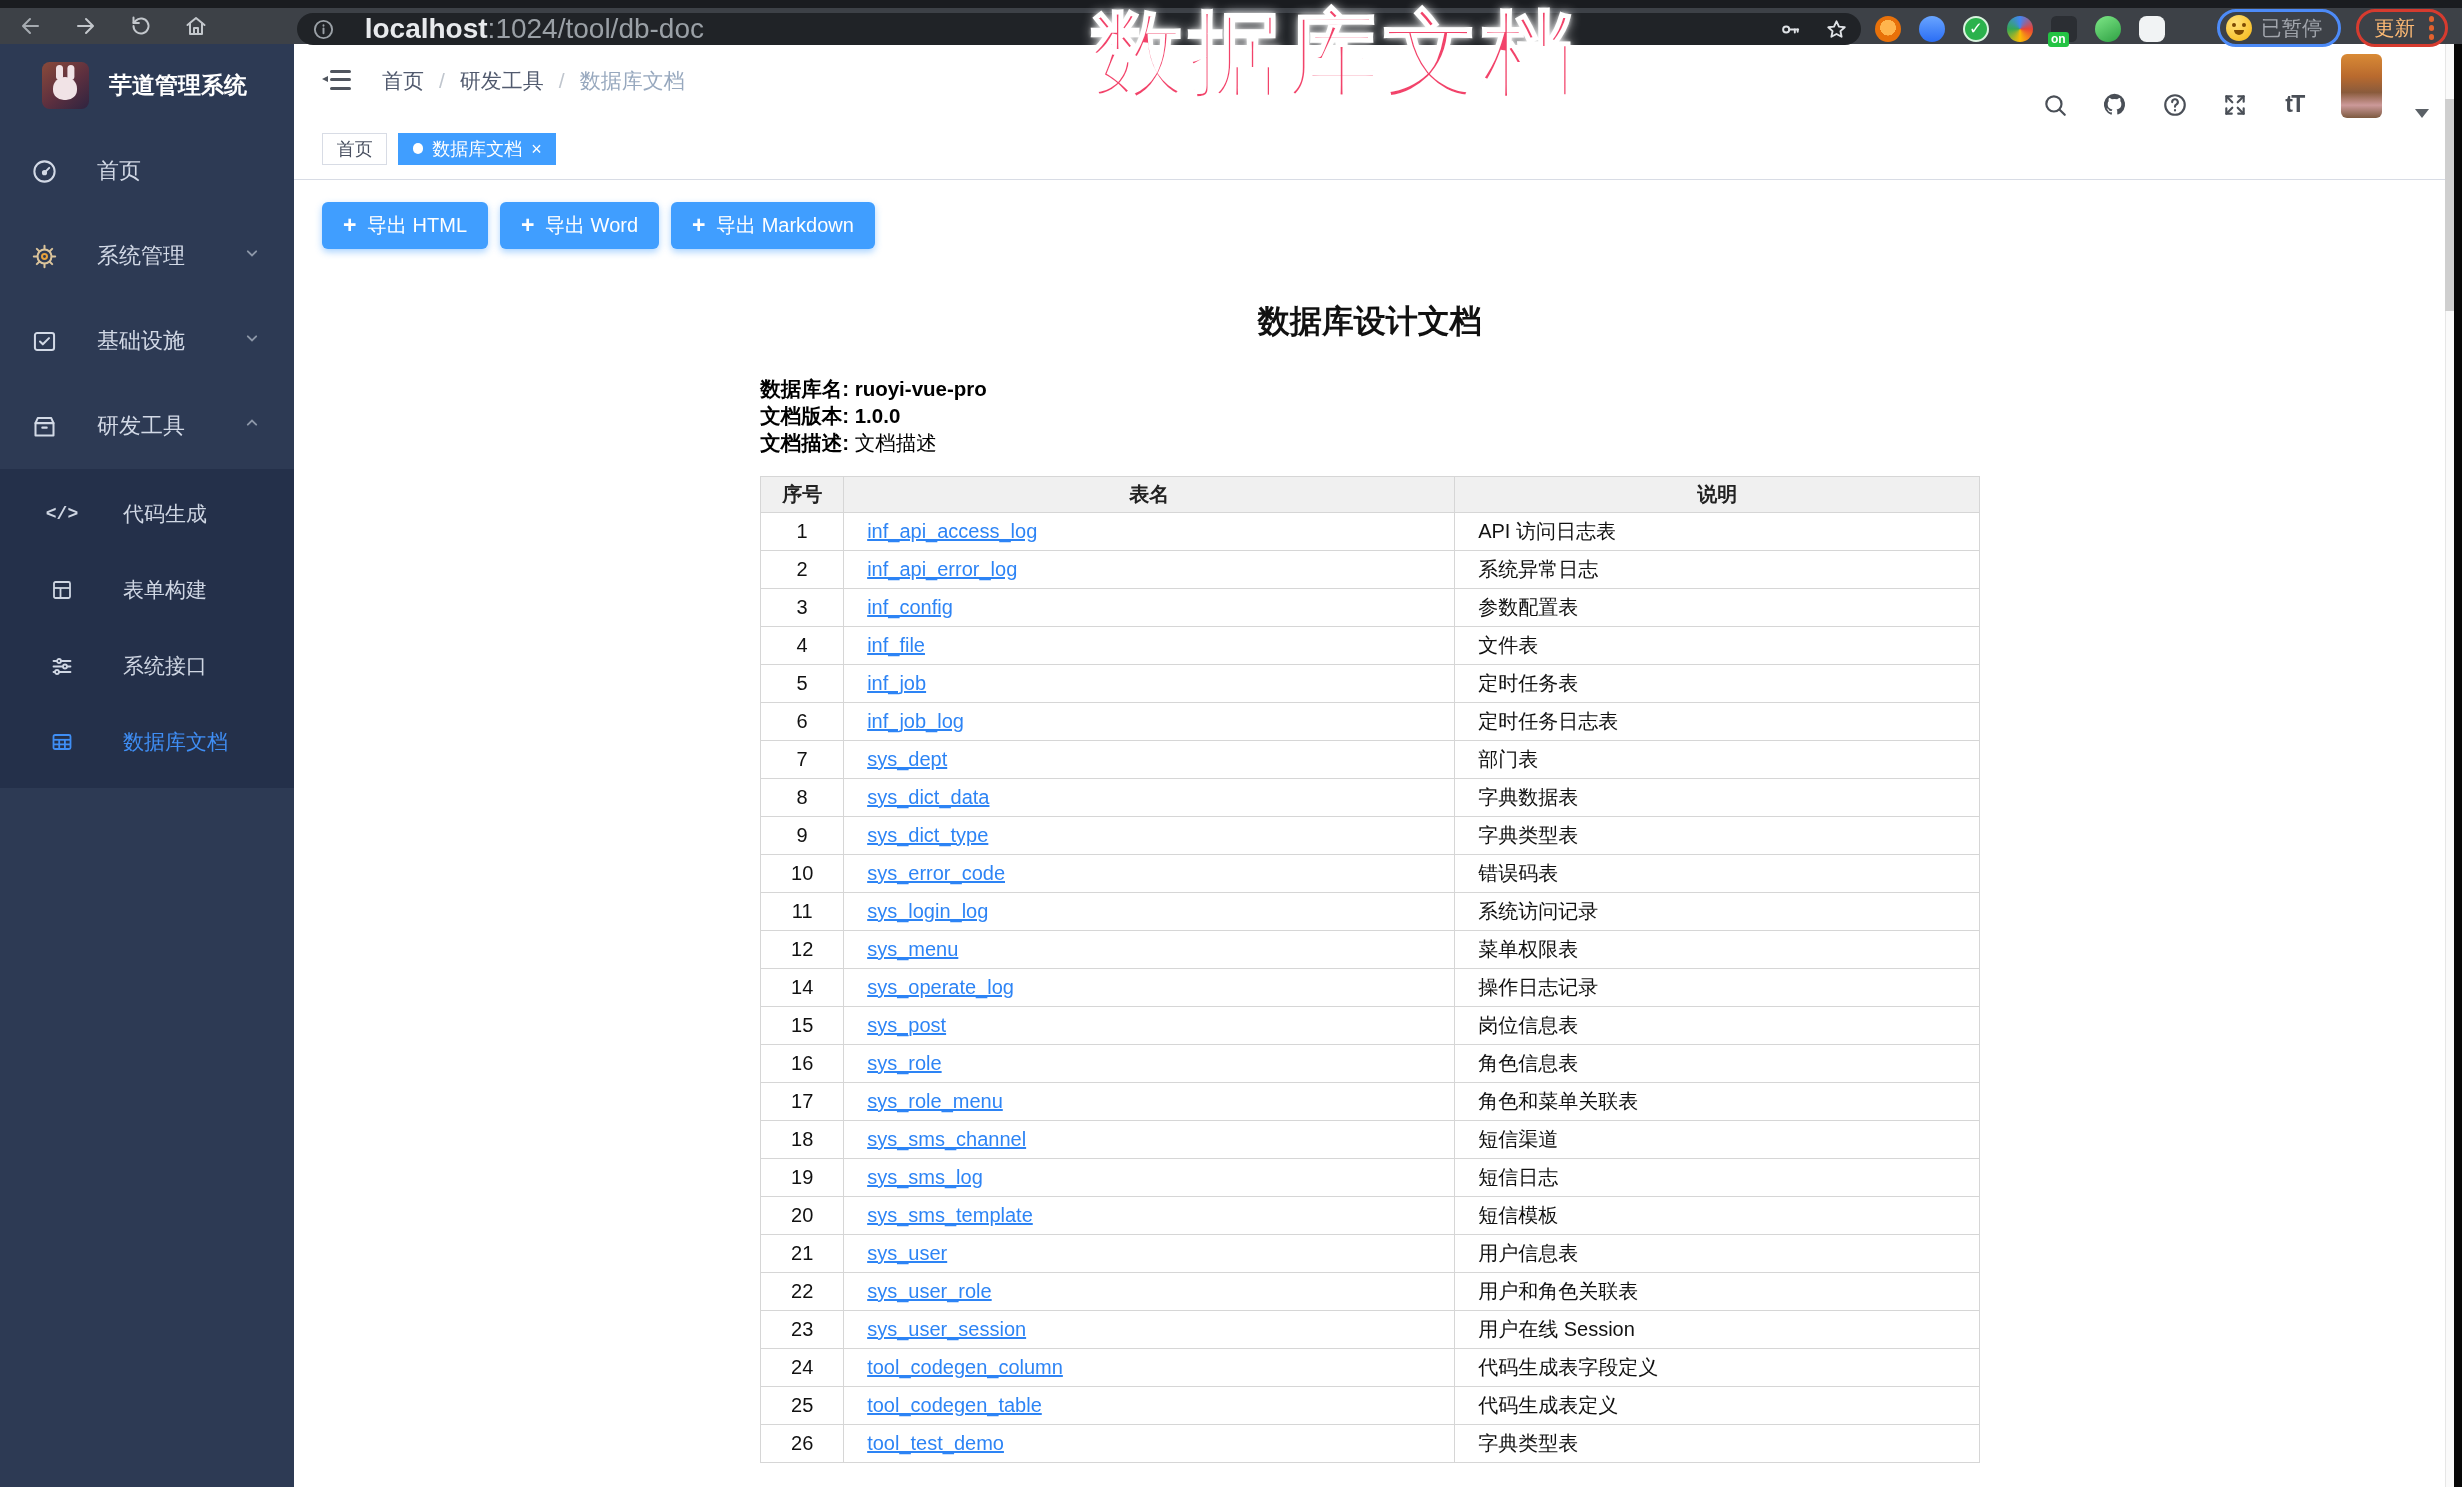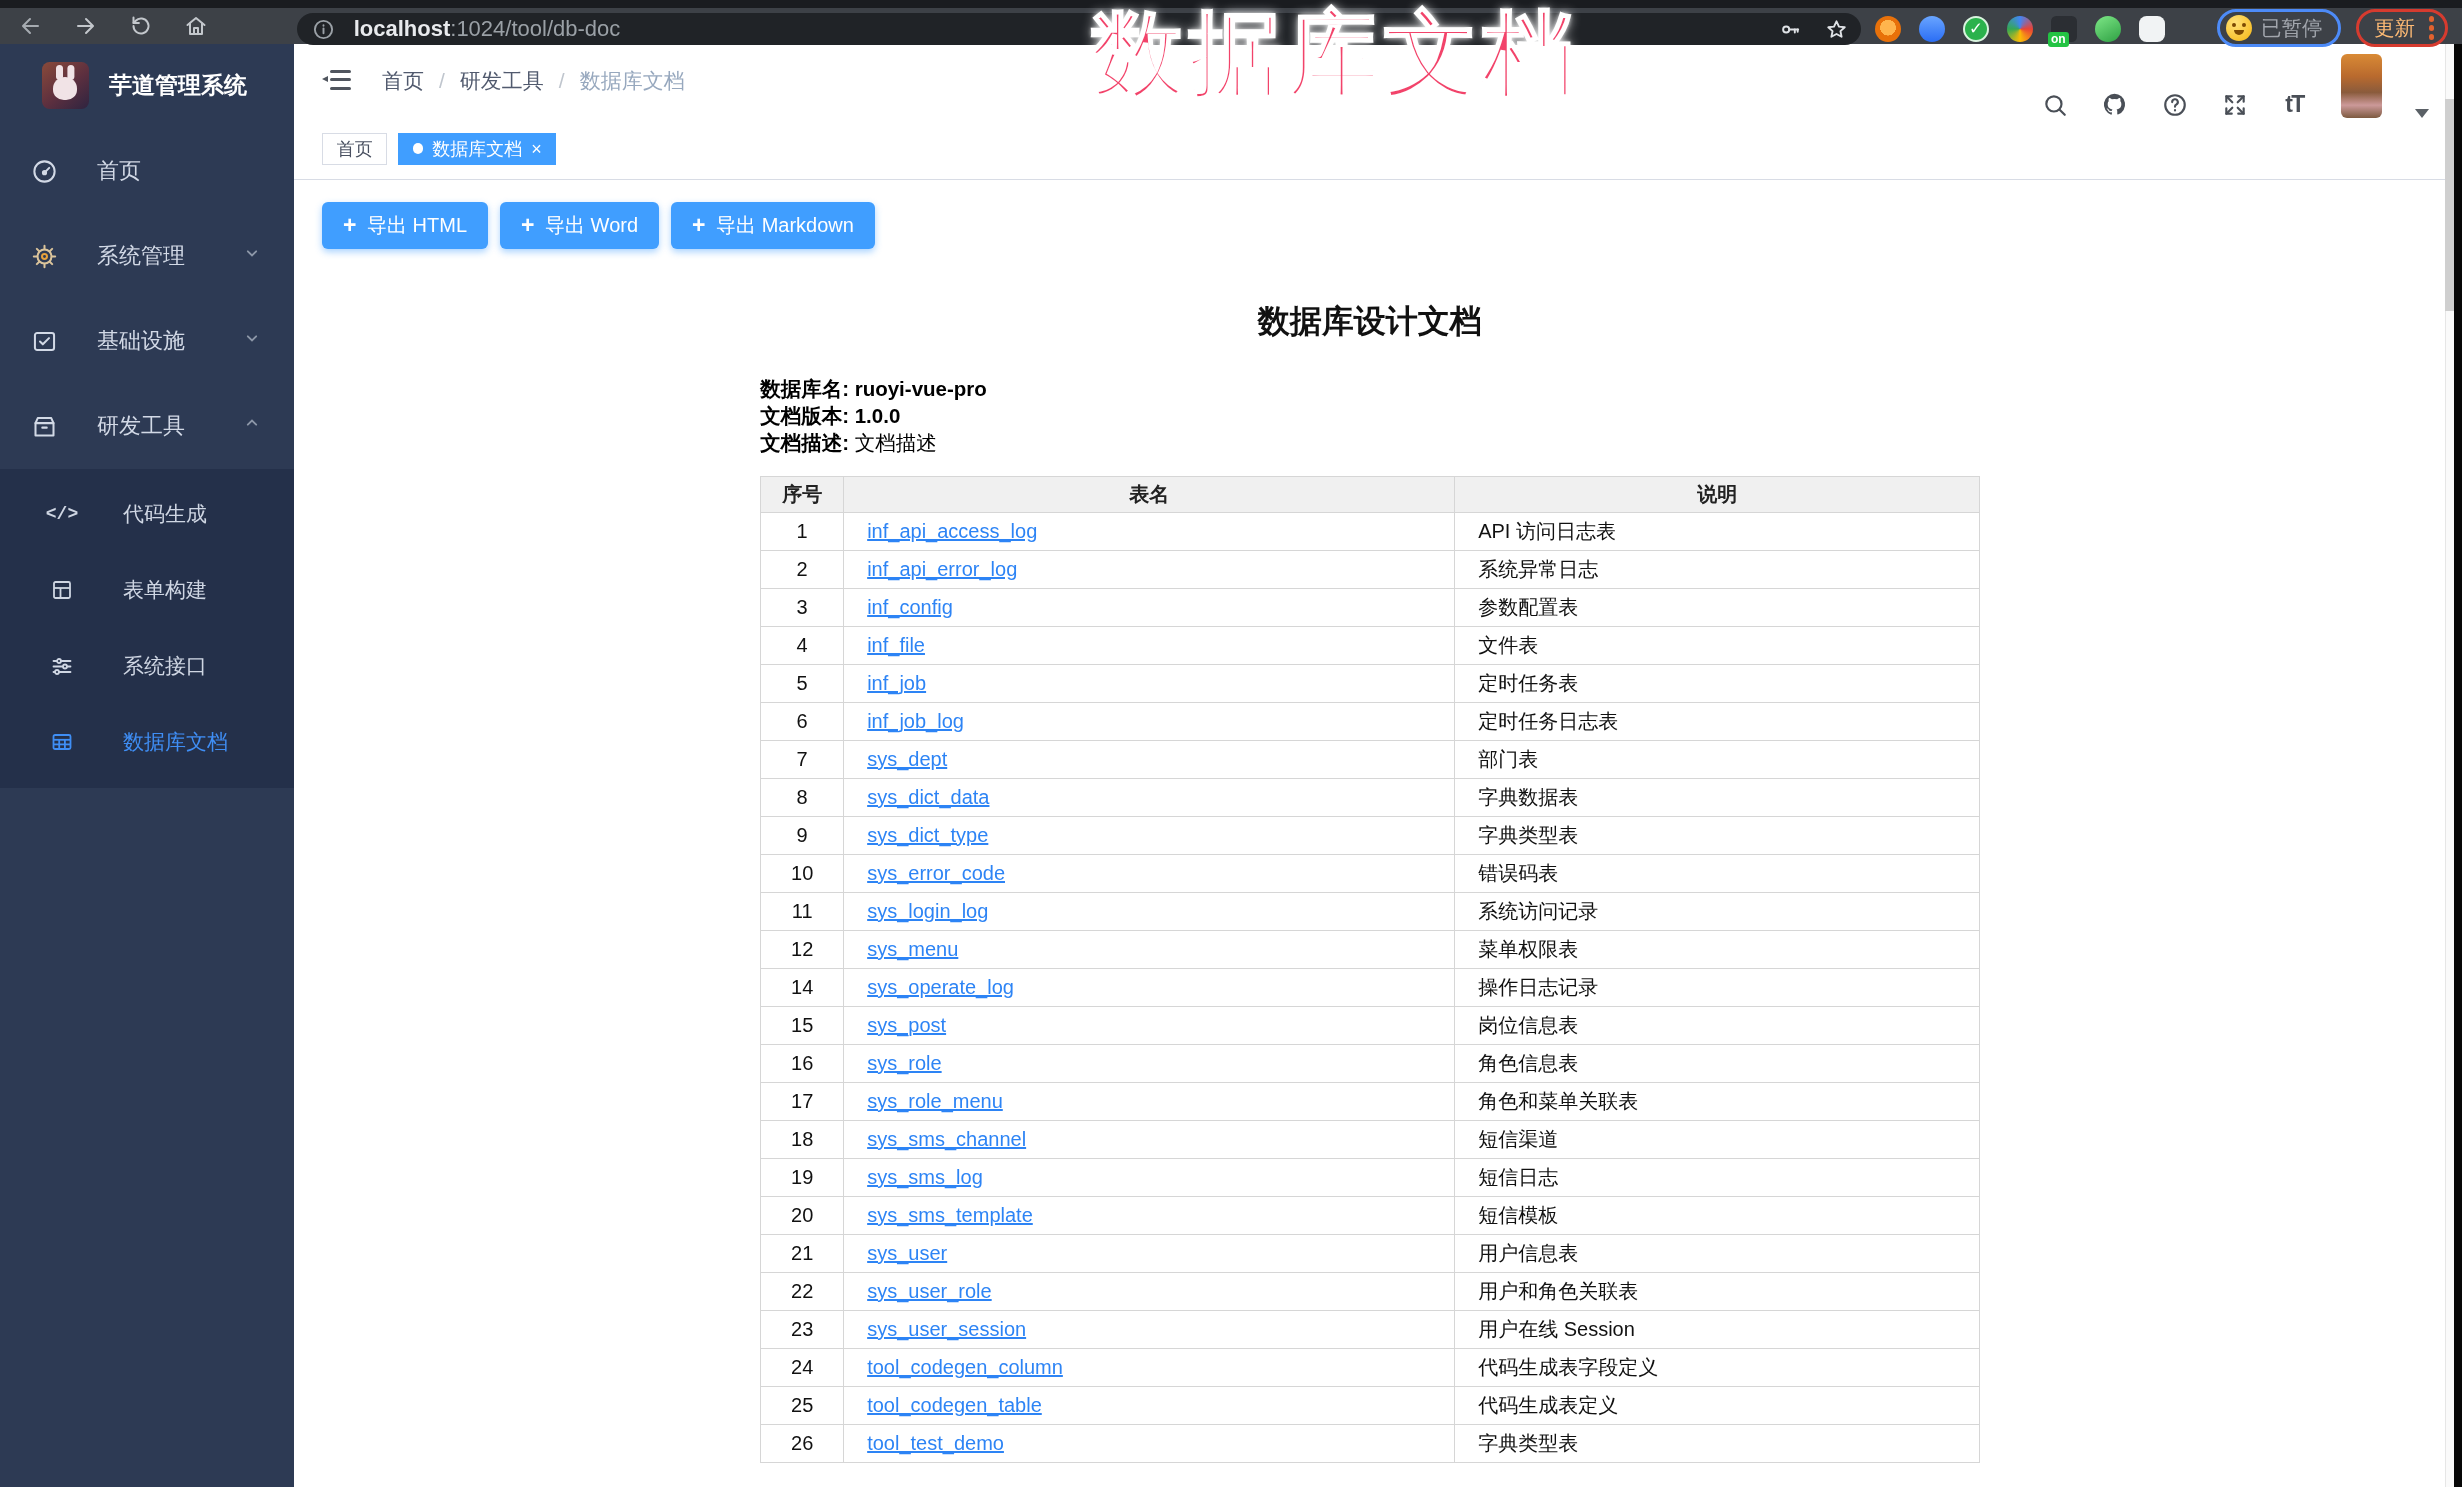--- a/index.html
+++ b/index.html
@@ -7,21 +7,21 @@
   body { font-family:"Liberation Sans","DejaVu Sans",sans-serif; background:#fff; position:relative; }
 
   
   .chrome { position:absolute; top:0; left:0; width:2462px; height:44px; background:#3d4147; z-index:5; }
   .chrome-topstrip { position:absolute; top:0; left:0; right:0; height:7.6px; background:#1a1c20; }
   .chrome-bar { position:absolute; top:7.6px; left:0; right:0; height:36px; display:flex; align-items:center; }
   .nav-ic { width:26px; height:26px; flex:none; display:flex; align-items:center; justify-content:center; }
   .nav-ic svg { display:block; }
   .omnibox { position:absolute; left:297px; top:13px; width:1564px; height:32px; background:#202327;
              border-radius:16px; display:flex; align-items:center; }
-  .omni-url { font-size:22px; margin-left:17px; white-space:nowrap; }
+  .omni-url { font-size:28px; margin-left:28px; white-space:nowrap; }
   .omni-host { color:#e8eaed; font-weight:bold; }
   .omni-rest { color:#9aa0a6; }
   .omni-spacer { flex:1; }
   .ext-row { position:absolute; left:1875px; top:13px; height:32px; display:flex; align-items:center; gap:18px; }
   .ext { width:26px; height:26px; border-radius:50%; position:relative; flex:none; }
   .ext-sq { border-radius:5.3px; }
   .on-badge { position:absolute; left:-3px; bottom:-4.6px; background:#23c343; color:#fff; font-size:12px;
               line-height:15px; padding:0 3px; border-radius:3px; font-weight:bold; }
   .profile-chip { position:absolute; left:2217px; top:9px; height:38px; border:3px solid #4d8bf8;
                   border-radius:20.5px; display:flex; align-items:center; gap:9px; padding:0 15px 0 6px; }

